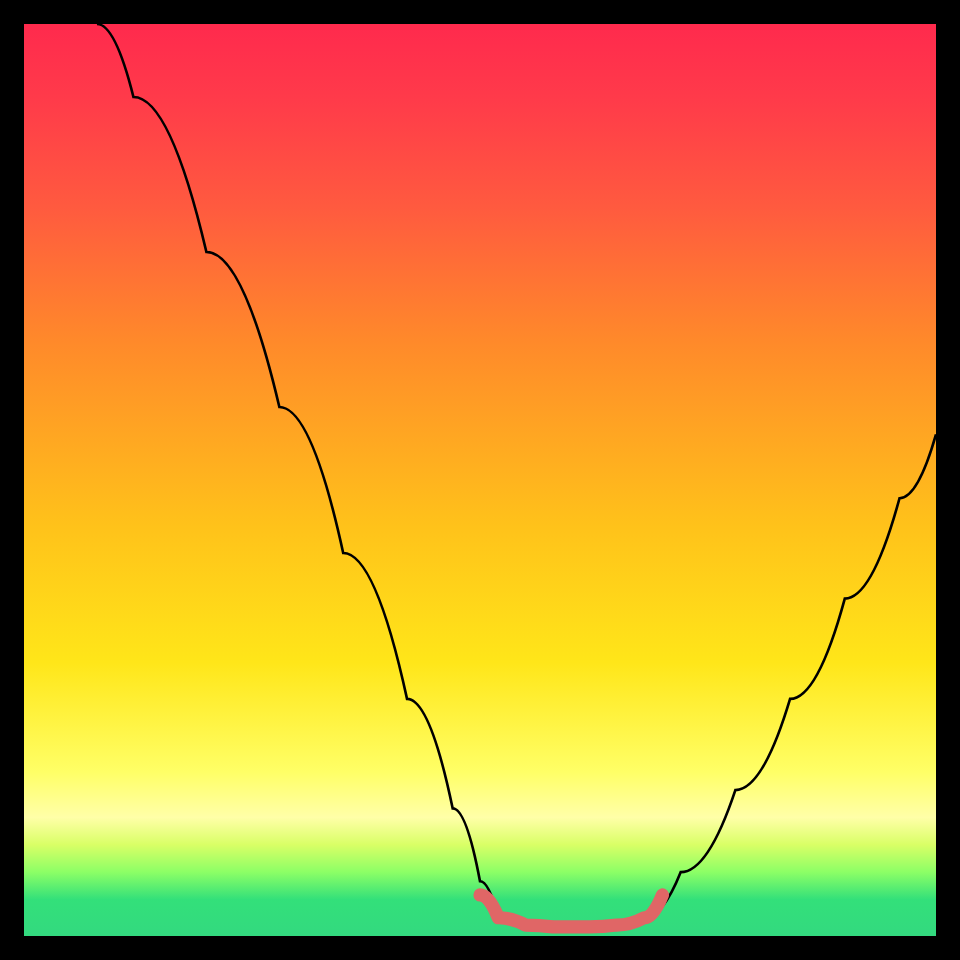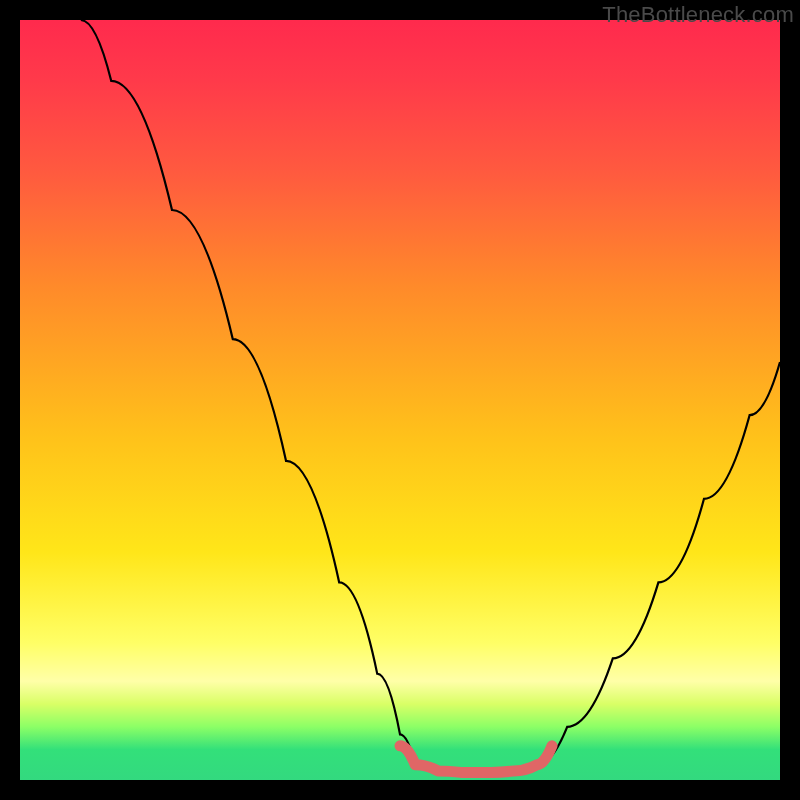--- a/index.html
+++ b/index.html
@@ -64,14 +64,13 @@
 
 <div class="frame">
   <div class="plot-area"></div>
 
   <svg class="curves" viewBox="0 0 760 760" preserveAspectRatio="none">
     <path id="path-left" fill="none" d="M 60.8 0.0 Q 76.0 0.0 91.2 60.8 Q 121.6 60.8 152.0 190.0 Q 182.4 190.0 212.8 319.2 Q 239.4 319.2 266.0 440.8 Q 292.6 440.8 319.2 562.4 Q 338.2 562.4 357.2 653.6 Q 368.6 653.6 380.0 714.4 Q 387.6 714.4 395.2 744.8" stroke="#000000" stroke-width="2.2"></path>
     <path id="path-right" fill="none" d="M 516.8 744.8 Q 532.0 744.8 547.2 706.8 Q 570.0 706.8 592.8 638.4 Q 615.6 638.4 638.4 562.4 Q 661.2 562.4 684.0 478.8 Q 706.8 478.8 729.6 395.2 Q 744.8 395.2 760.0 342.0" stroke="#000000" stroke-width="2.2"></path>
     <path id="path-band" fill="none" d="M 380.0 725.8 Q 387.6 725.8 395.2 744.8 Q 406.6 744.8 418.0 750.9 Q 429.4 750.9 440.8 752.4 Q 456.0 752.4 471.2 752.4 Q 482.6 752.4 494.0 750.9 Q 505.4 750.9 516.8 744.8 Q 524.4 744.8 532.0 725.8" stroke="#e06666" stroke-width="11" stroke-linecap="round" stroke-linejoin="round"></path>
   </svg>
 
-  <div class="watermark">TheBottleneck.com</div>
 </div>
 
 </body></html>

